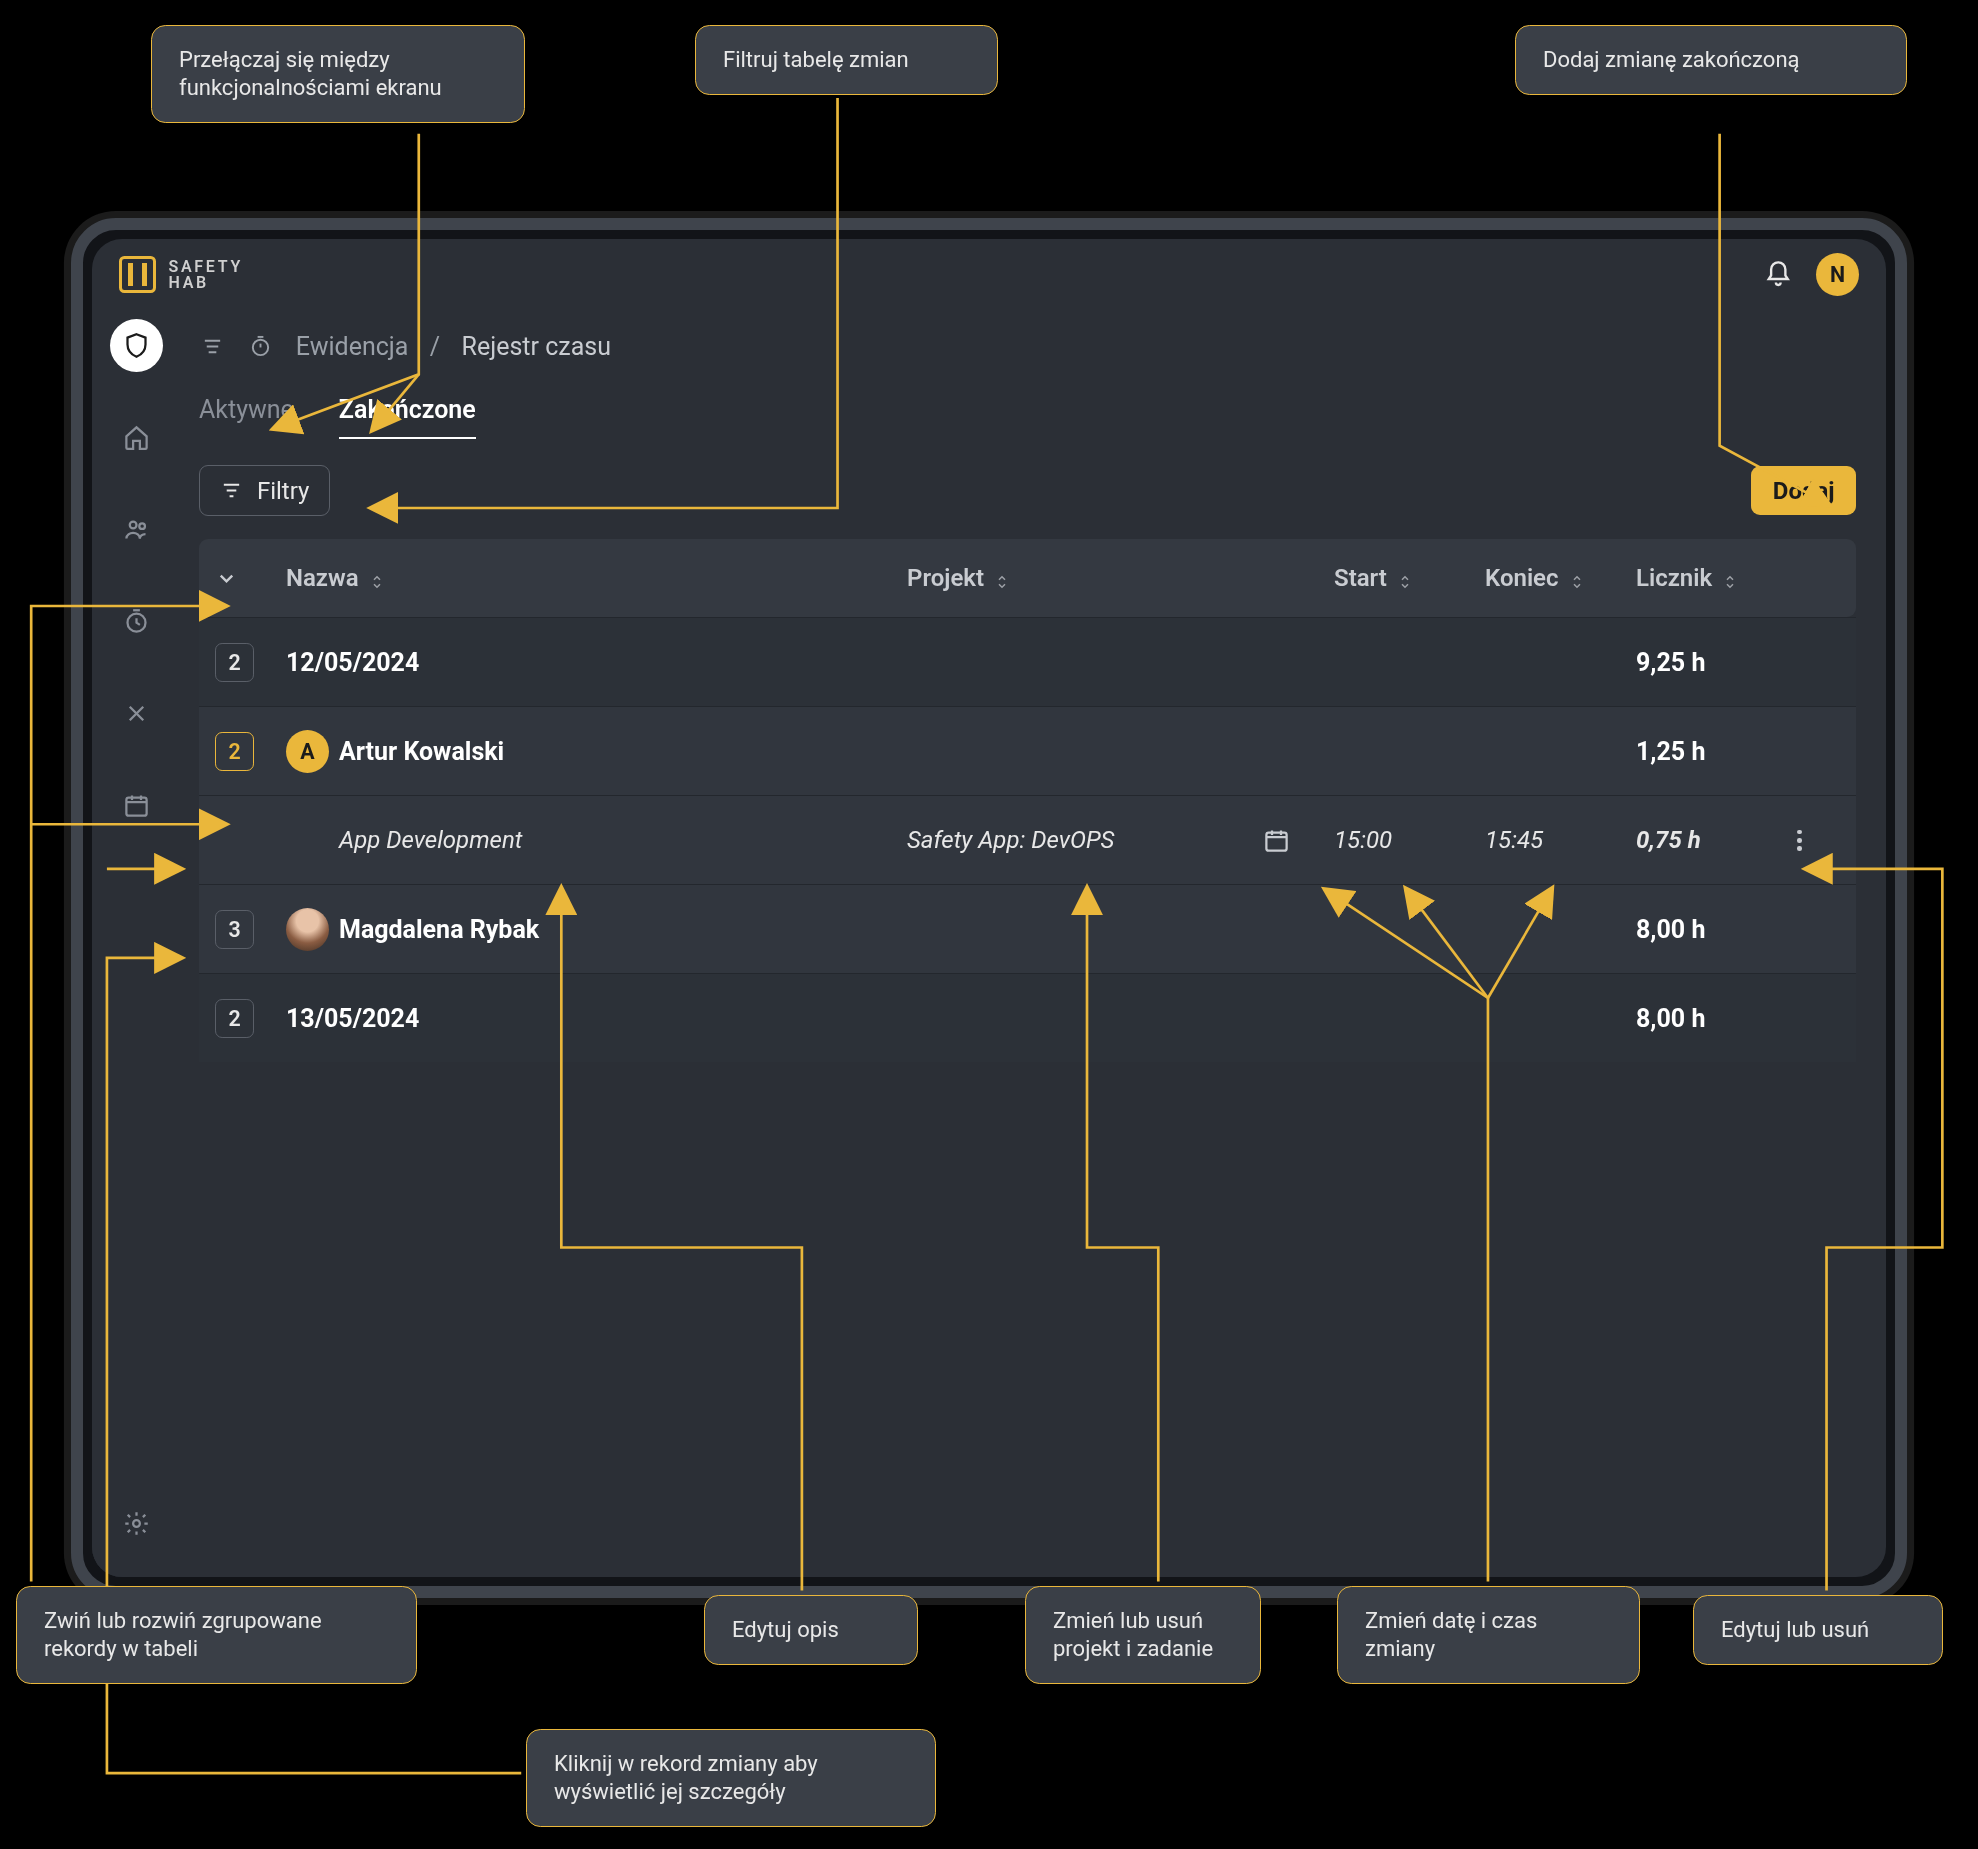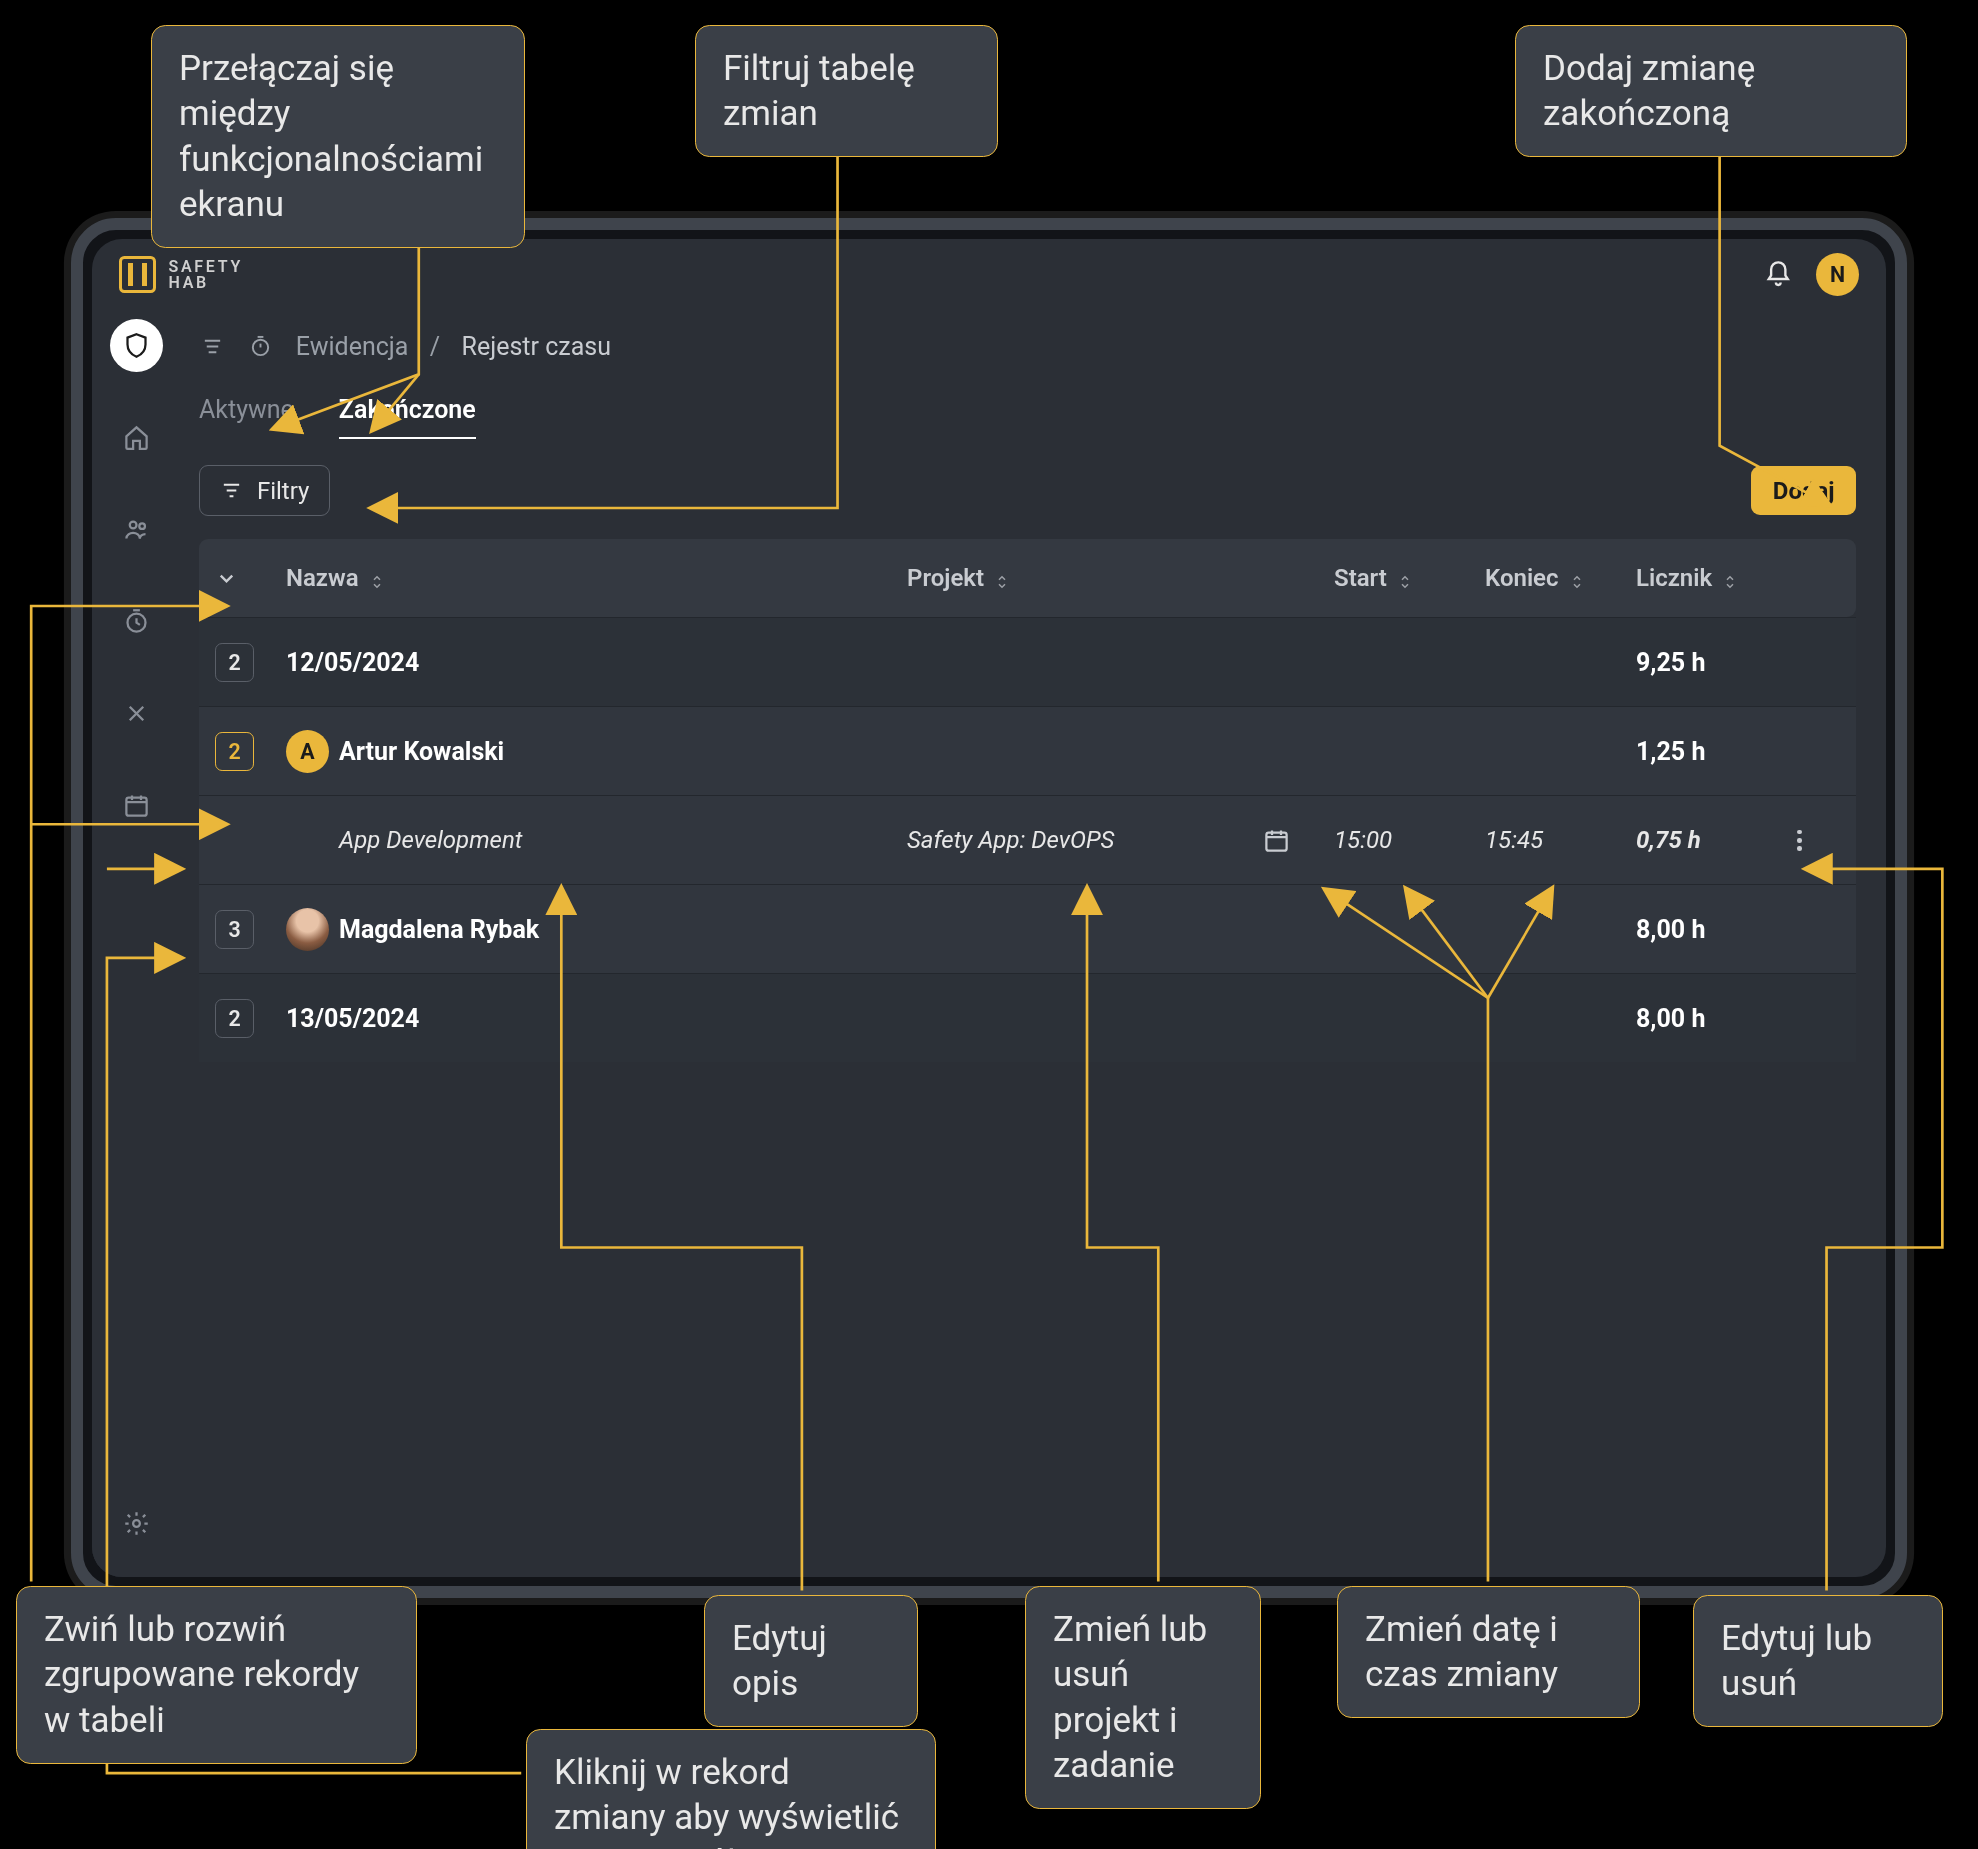--- a/index.html
+++ b/index.html
@@ -6,21 +6,21 @@
   html, body { width: 1978px; height: 1849px; background: #000; font-family: -apple-system, "Segoe UI", Roboto, Arial, sans-serif; color: #e8e8e8; overflow: hidden; }
   body { position: relative; }
 
   
   .callout {
     position: absolute;
     background: #3a3f47;
     border: 1.8px solid #eab73b;
     border-radius: 14.3px;
     padding: 19.6px 27px;
-    font-size: 35px;
+    font-size: 22px;
     line-height: 1.3;
     color: #e8e8e8;
     z-index: 50;
   }
 
   
   svg.arrows { position: absolute; top:0; left:0; width:1978px; height:1849px; pointer-events:none; z-index:40; }
   .arr { stroke:#eab73b; stroke-width:3; fill:none; }
   .arrhead { fill:#eab73b; }
 

